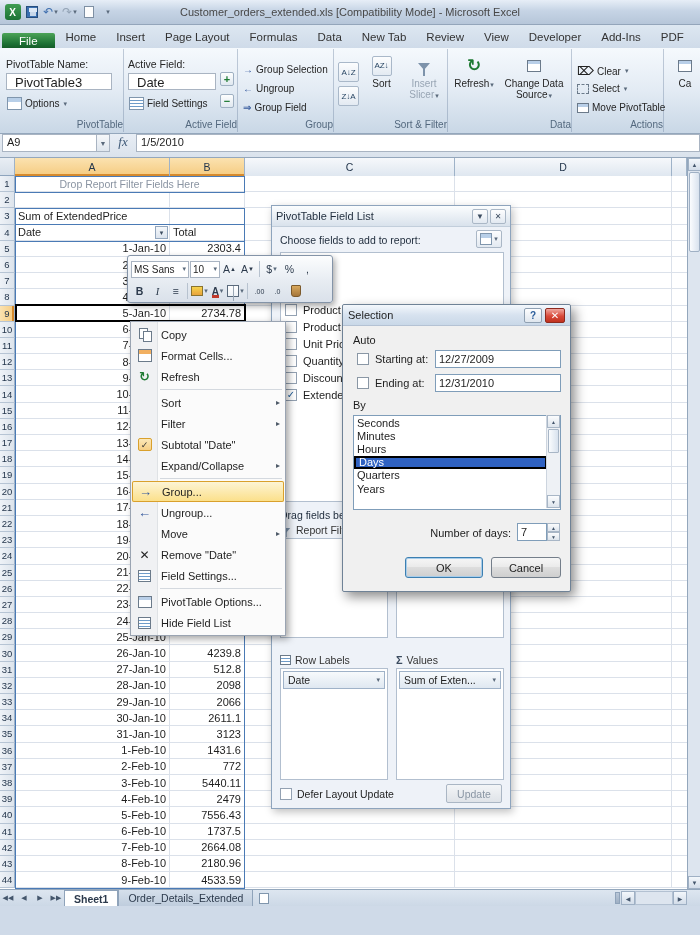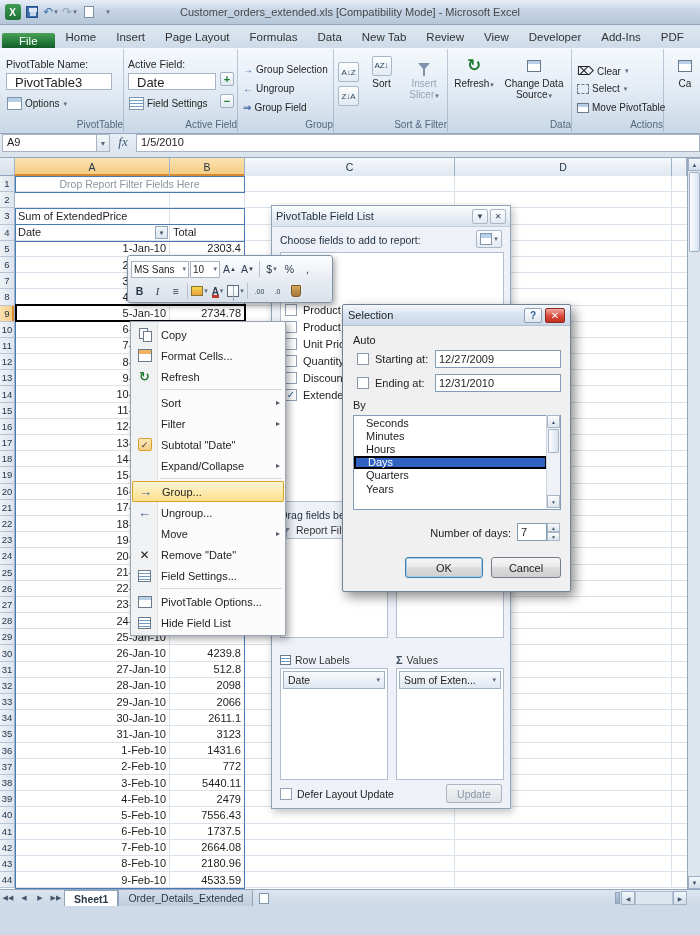--- a/index.html
+++ b/index.html
@@ -150,21 +150,21 @@
 
 .gdlg{position:absolute;left:342px;top:304px;width:229px;height:288px;background:#f0f0f0;border:1px solid #6f8296;border-radius:2px;box-shadow:4px 5px 12px rgba(0,0,0,.45)}
 .gd-title{height:21px;background:linear-gradient(#f4f8fc,#d7e2ef 50%,#c9d8e8);border-bottom:1px solid #b4c2d4;display:flex;align-items:center;padding:0 5px;font-size:11px;border-radius:2px 2px 0 0}
 .gd-title-text{flex:1}
 .gd-help{width:18px;height:15px;border:1px solid #8fa0b2;border-radius:2px;background:linear-gradient(#fdfdfe,#dfe6ee);color:#2b5d9b;font-size:10px;font-weight:bold;display:flex;align-items:center;justify-content:center}
 .gd-close{width:20px;height:15px;background:linear-gradient(#f0a9a0,#d9493a 55%,#c0321f);border:1px solid #8e2a1e;border-radius:2px;color:#fff;font-size:10px;display:flex;align-items:center;justify-content:center;margin-left:3px}
 .gd-label{position:absolute;font-size:11px;white-space:nowrap}
 .gcheck{position:absolute;width:12px;height:12px;background:#fff;border:1px solid #8a97a5}
 .ginput{position:absolute;height:18px;background:#fff;border:1px solid #7f9db9;font-size:11px;padding:1px 3px;display:flex;align-items:center}
 .glist{position:absolute;left:10px;top:110px;width:208px;height:95px;background:#fff;border:1px solid #7f9db9;overflow:hidden}
-.gopt{height:13.2px;font-size:11px;padding-left:12px;display:flex;align-items:center;width:193px}
+.gopt{height:13.2px;font-size:11px;padding-left:3px;display:flex;align-items:center;width:193px}
 .gopt.sel{background:#2f62c2;color:#fff}
 .glist-sb{position:absolute;right:0;top:0;width:14px;height:93px;background:#eef1f5;border-left:1px solid #cdd5df}
 .glsb-arrow{position:absolute;left:0;width:13px;height:13px;background:linear-gradient(#fbfcfd,#dde4ec);border:1px solid #a8b6c6;display:flex;align-items:center;justify-content:center;font-size:5px;color:#44566c}
 .glsb-thumb{position:absolute;left:1px;top:14px;width:11px;height:24px;background:linear-gradient(to right,#fafcfe,#d8e2ee);border:1px solid #a8b6c6;border-radius:1px}
 .gspin-up,.gspin-dn{position:absolute;width:13px;height:9px;background:linear-gradient(#fbfcfd,#dde4ec);border:1px solid #a8b6c6;display:flex;align-items:center;justify-content:center;font-size:5px;color:#44566c}
 .gbtn{position:absolute;width:78px;height:21px;background:linear-gradient(#f6f6f6,#ebebeb 45%,#dddddd 50%,#cfcfcf);border:1px solid #747e8a;border-radius:3px;font-size:11px;display:flex;align-items:center;justify-content:center}
 .gbtn.focus{border-color:#3c7fb1;box-shadow:0 0 0 1px #a8cdea inset}
 </style>
 </head>
 <body>

